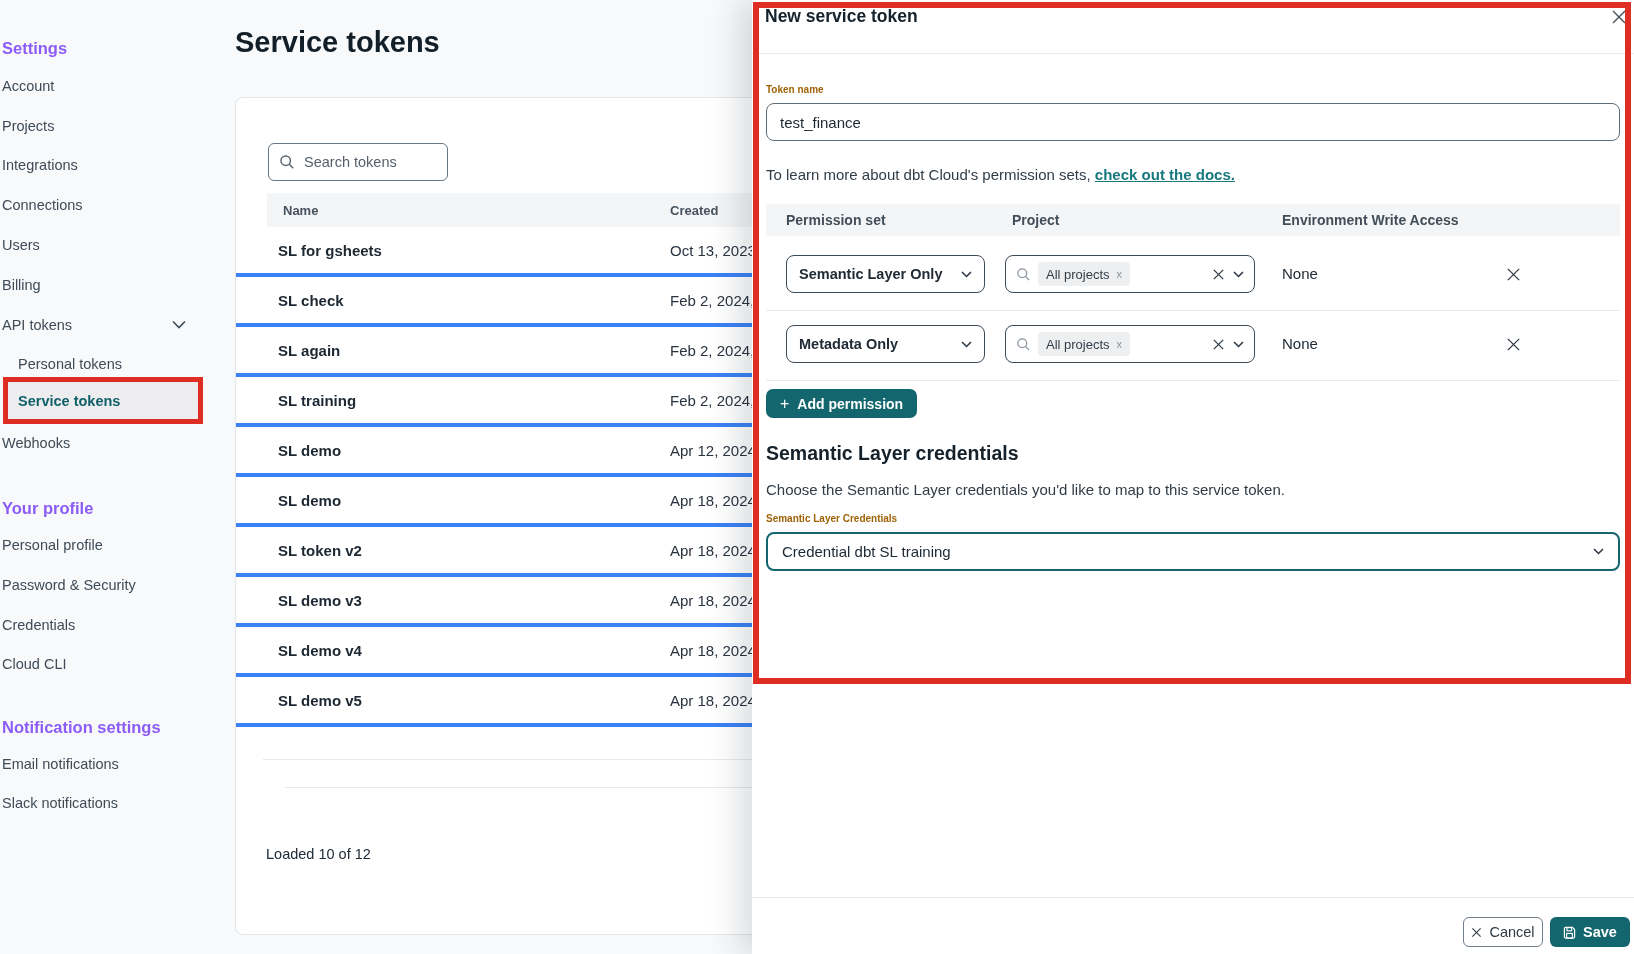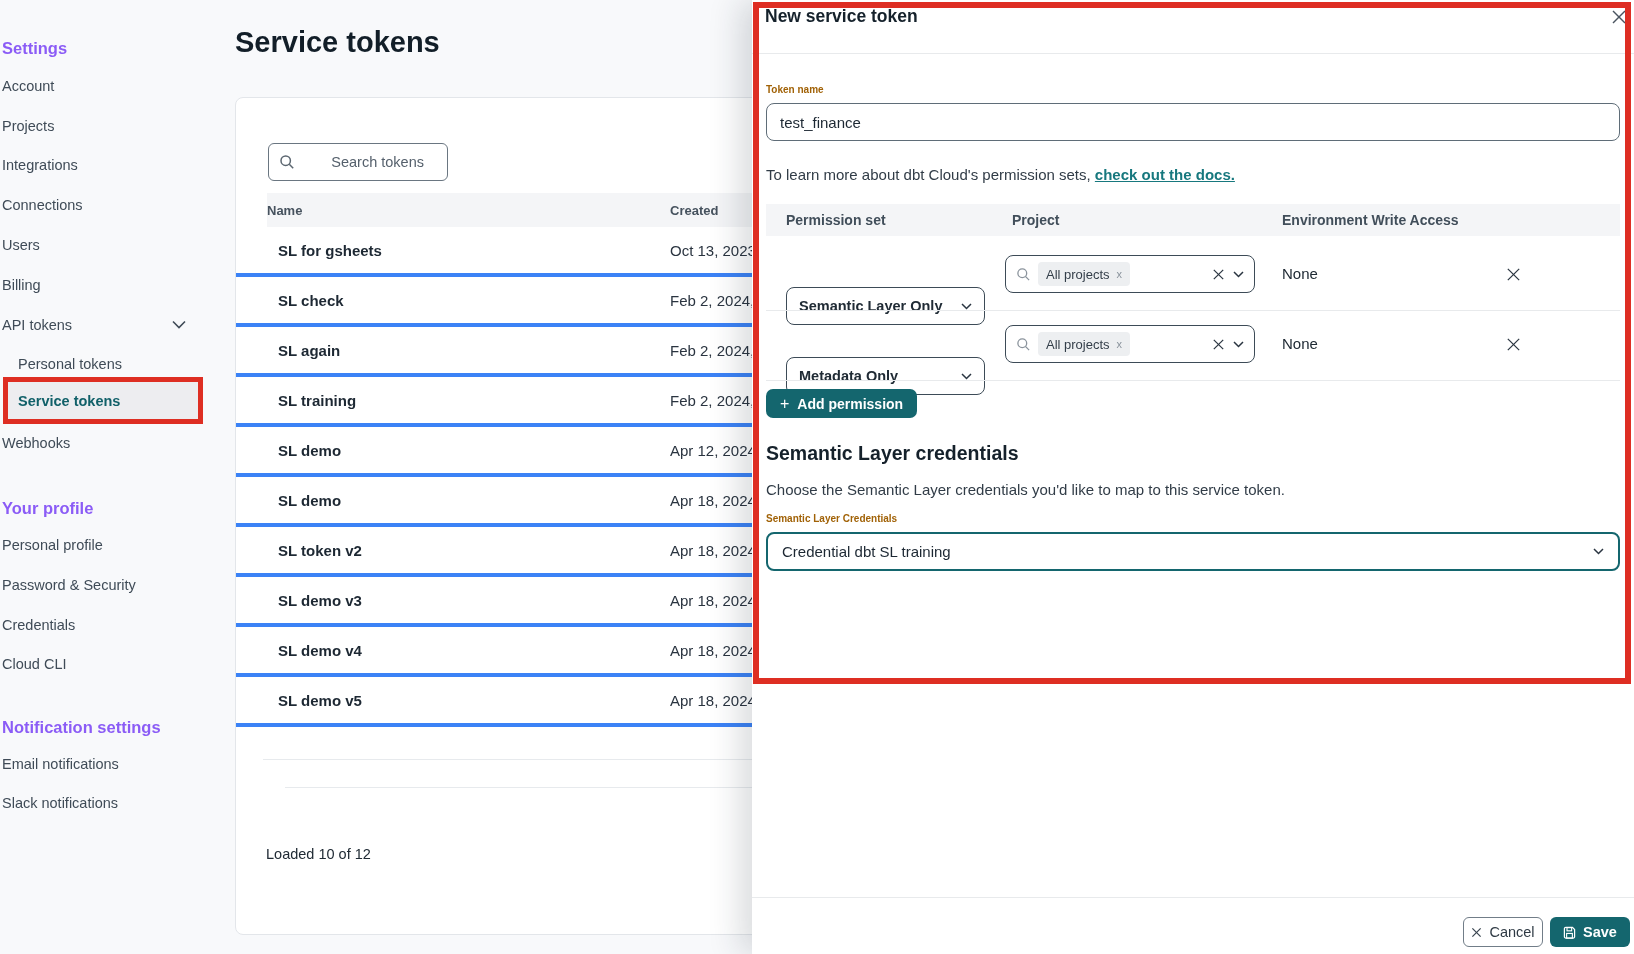--- a/index.html
+++ b/index.html
@@ -17,25 +17,25 @@
   .sb-active-box span { padding-left:10px; font-size:14.5px; font-weight:700; color:#116069; }
   .chev { position:absolute; }
 
   
   .page-title { position:absolute; left:235px; top:26px; font-size:29px; font-weight:700; color:#121e28; }
   .card { position:absolute; left:235px; top:97px; width:1010px; height:838px; background:#fff;
           border:1px solid #e3e6ea; border-radius:8px; }
   .search-box { position:absolute; left:32px; top:45px; width:180px; height:38px; border:1px solid #6a7681;
                 border-radius:6px; background:#fff; display:flex; align-items:center; padding:0 10px; gap:9px; }
   .search-box input { border:none; outline:none; width:120px; font-size:14.5px; color:#ef4444;
-                      font-family:inherit; background:transparent;text-align:right; }
+                      font-family:inherit; background:transparent; }
   .search-box input::placeholder { color:#55606c; }
   .thead { position:absolute; left:31px; top:95px; right:0; height:34px; background:#f4f5f7;
            display:flex; align-items:center; font-size:13px; font-weight:700; color:#46525e; }
-  .th-name { position:absolute; left:0; }
+  .th-name { position:absolute; left:16px; }
   .th-created { position:absolute; left:403px; }
   .trow { position:absolute; left:0; right:17px; height:50px; border-bottom:4px solid #3b82f6; cursor:pointer; }
   .trow .tname { position:absolute; left:42px; top:50%; transform:translateY(-50%);
                  font-size:15px; font-weight:700; color:#1d2833; }
   .trow .tdate { position:absolute; left:434px; top:50%; transform:translateY(-50%);
                  font-size:15px; color:#2a3440; white-space:nowrap; }
   .pdiv { position:absolute; right:0; height:1px; background:#e7eaed; }
   .loaded { position:absolute; left:30px; top:748px; font-size:14.5px; color:#202b35; }
 
   
@@ -49,21 +49,21 @@
   .inline-hline { position:absolute; height:1px; background:#e8eaec; left:14px; width:854px; }
   .f-label { position:absolute; font-size:10px; font-weight:700; color:#a16207; }
   .t-input { position:absolute; left:14px; top:103px; width:854px; height:38px; border:1.5px solid #5f6d78;
              border-radius:8px; font-size:15px; color:#1d2833; padding:0 13px; font-family:inherit; outline:none; }
   .docs { position:absolute; left:14px; top:166px; font-size:15px; color:#313c47; }
   .docs a { color:#17787e; font-weight:600; }
   .perm-head { position:absolute; left:14px; top:204px; width:854px; height:32px; background:#f4f5f7; }
   .perm-head span { position:absolute; top:50%; transform:translateY(-50%); font-size:14px; font-weight:700; color:#414e5a; }
   .sel { position:absolute; height:38px; border:1.5px solid #3d4b57; border-radius:8px; background:#fff;
          display:flex; align-items:center; cursor:pointer; }
-  .perm-sel { width:199px; padding:0 12px; justify-content:space-between;margin-top:32px; }
+  .perm-sel { width:199px; padding:0 12px; justify-content:space-between; }
   .perm-sel .sel-txt { font-size:14.5px; font-weight:700; color:#202b35; }
   .proj-sel { width:250px; padding:0 10px; gap:7px; }
   .chip { display:flex; align-items:center; gap:7px; background:#edeff1; border-radius:4px; height:24px;
           padding:0 8px; font-size:13px; color:#333e49; white-space:nowrap; }
   .chip .chip-x { font-size:11px; color:#8a939c; cursor:pointer; }
   .spacer { flex:1; }
   .none-val { position:absolute; left:530px; font-size:15px; color:#202b35;text-align:right; }
   .row-x { position:absolute; left:753px; width:18px; height:18px; cursor:pointer; }
   .add-btn { position:absolute; left:14px; top:389px; height:29px; background:#14666e; color:#fff;
              border:none; border-radius:7px; display:flex; align-items:center; gap:8px; padding:0 14px;

